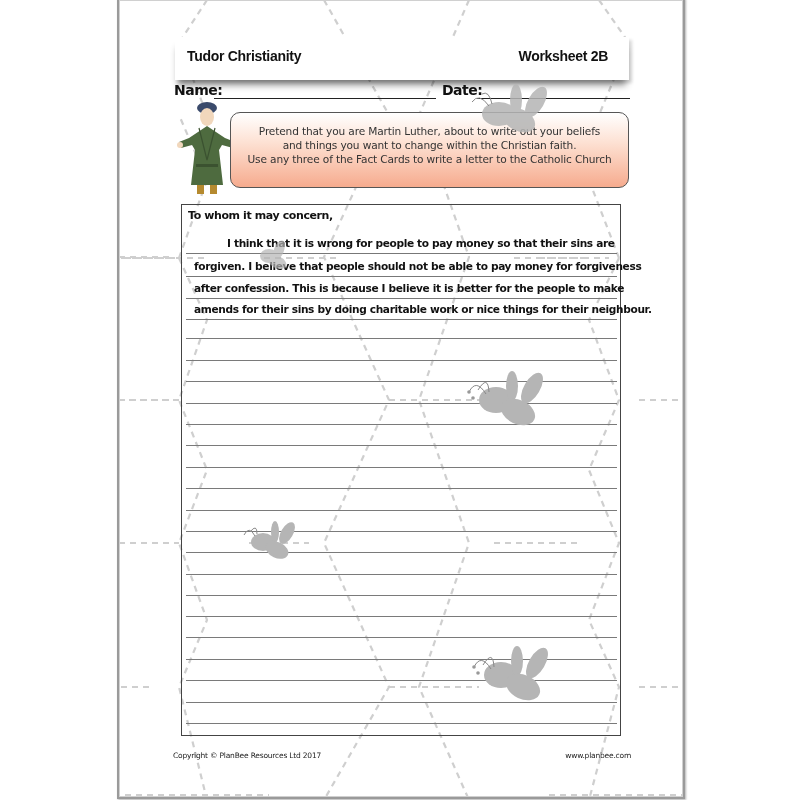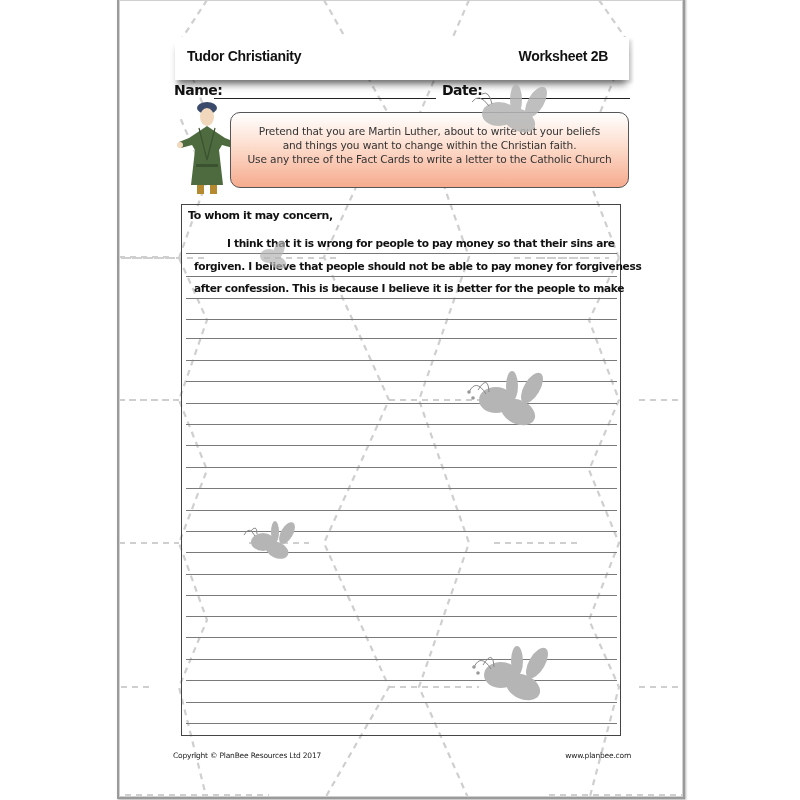--- a/index.html
+++ b/index.html
@@ -129,20 +129,21 @@
 
   <div class="letter-box">
     <div class="salutation">To whom it may concern,</div>
 
     <div class="para" style="top:32px; text-indent:33px;">I think that it is wrong for people to pay money so that their sins are</div>
     <div class="para-line" style="top:48px;"></div>
     <div class="para" style="top:55px;">forgiven. I believe that people should not be able to pay money for forgiveness</div>
     <div class="para-line" style="top:71px;"></div>
     <div class="para" style="top:77px;">after confession. This is because I believe it is better for the people to make</div>
     <div class="para-line" style="top:93px;"></div>
+    <div class="para" style="top:98px;">amends for their sins by doing charitable work or nice things for their neighbour.</div>
     <div class="para-line" style="top:114px;"></div>
 
     <div class="write-line" style="top:133px;"></div>
     <div class="write-line" style="top:155px;"></div>
     <div class="write-line" style="top:176px;"></div>
     <div class="write-line" style="top:198px;"></div>
     <div class="write-line" style="top:219px;"></div>
     <div class="write-line" style="top:240px;"></div>
     <div class="write-line" style="top:262px;"></div>
     <div class="write-line" style="top:283px;"></div>

